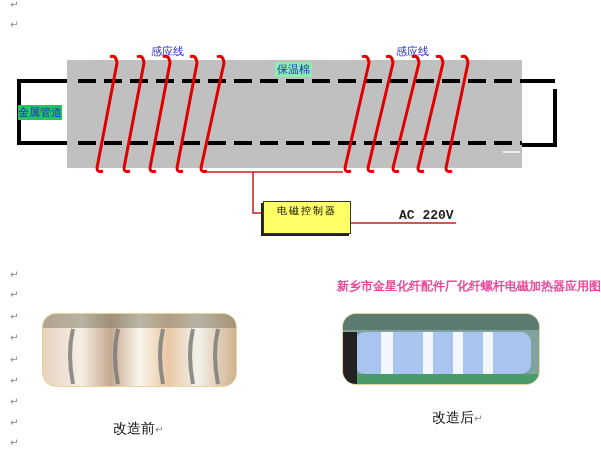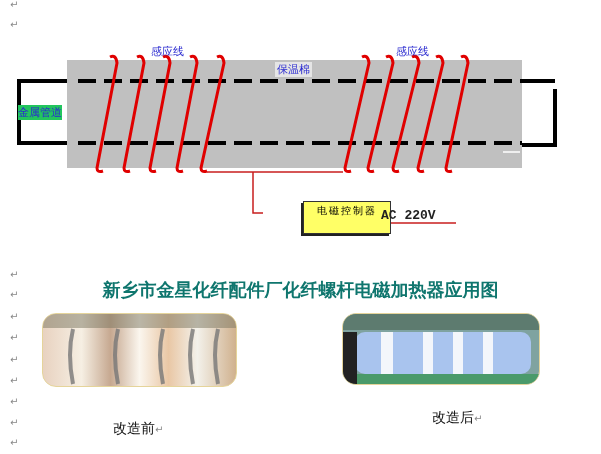--- a/index.html
+++ b/index.html
@@ -1,23 +1,23 @@
 <!DOCTYPE html>
 <html><head>
 <meta charset="utf-8">
 <style>
   html, body { margin:0; padding:0; background:#fff; }
   body { width:601px; height:454px; position:relative; overflow:hidden; font-family:"DejaVu Sans", sans-serif; }
   .pm { position:absolute; left:10px; font-size:10px; color:#888; line-height:10px; }
   .abs { position:absolute; }
   .label-blue { color:#2a2ad0; font-size:11px; white-space:nowrap; }
-  .ins-bg { background:#e5e5e5; padding:0 2px;text-align:right; }
-  .ctrl-box { position:absolute; left:263px; top:201px; width:86px; height:31px; background:#ffff66; border:1px solid #333; box-shadow:-2px 2px 0 #222; font-size:10px; text-align:center; line-height:18px; letter-spacing:2px;margin-left:40px; }
-  .ac-label { position:absolute; left:381px; top:208px; font-family:"Liberation Mono", monospace; font-weight:bold; font-size:13px; color:#222;text-align:right; }
-  .title { position:absolute; left:0; width:601px; top:278px; text-align:center; font-family:"DejaVu Serif", serif; font-weight:bold; font-size:18px; color:#0f766e; }
+  .ins-bg { background:#86efac; padding:0 2px;text-align:right; }
+  .ctrl-box { position:absolute; left:263px; top:201px; width:86px; height:31px; background:#ffff66; border:1px solid #333; box-shadow:-2px 2px 0 #222; font-size:10px; text-align:center; line-height:18px; letter-spacing:2px; }
+  .ac-label { position:absolute; left:399px; top:208px; font-family:"Liberation Mono", monospace; font-weight:bold; font-size:13px; color:#222;text-align:right; }
+  .title { position:absolute; left:0; width:601px; top:278px; text-align:right; font-family:"DejaVu Serif", serif; font-weight:bold; font-size:12px; color:#ec4899; }
   .photo { position:absolute; border-radius:14px; border:1px solid #e5d49a; overflow:hidden; }
   .caption { position:absolute; font-size:14px; color:#111; }
   .caption .pmk { font-size:10px; color:#888; }
 </style>
 </head>
 <body>
 
 <div class="pm" style="top:0px">↵</div>
 <div class="pm" style="top:20px">↵</div>
 <div class="pm" style="top:270px">↵</div>

